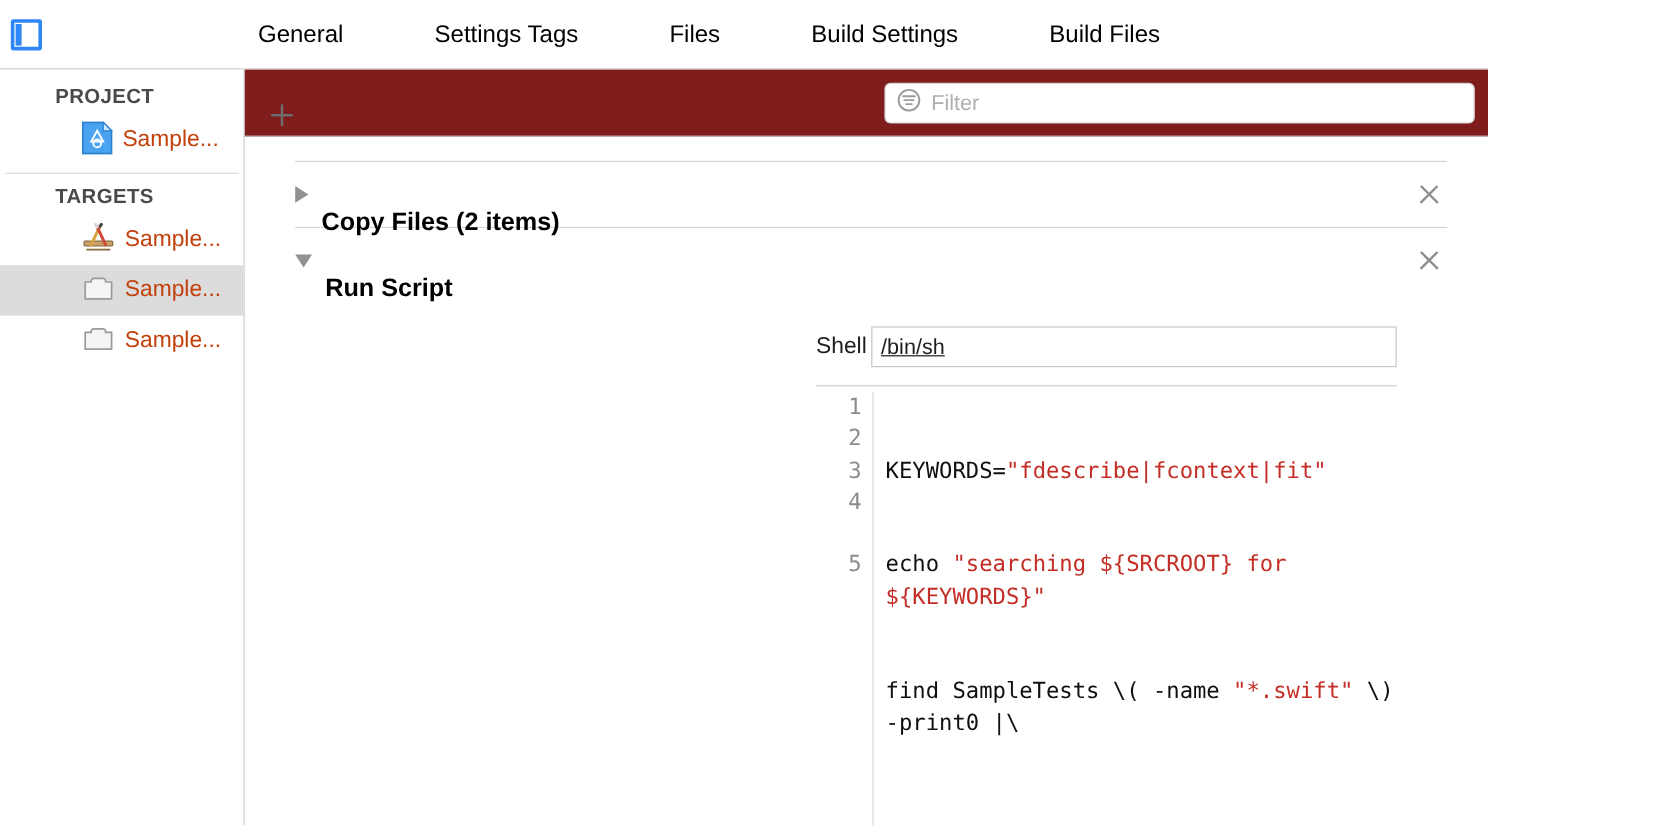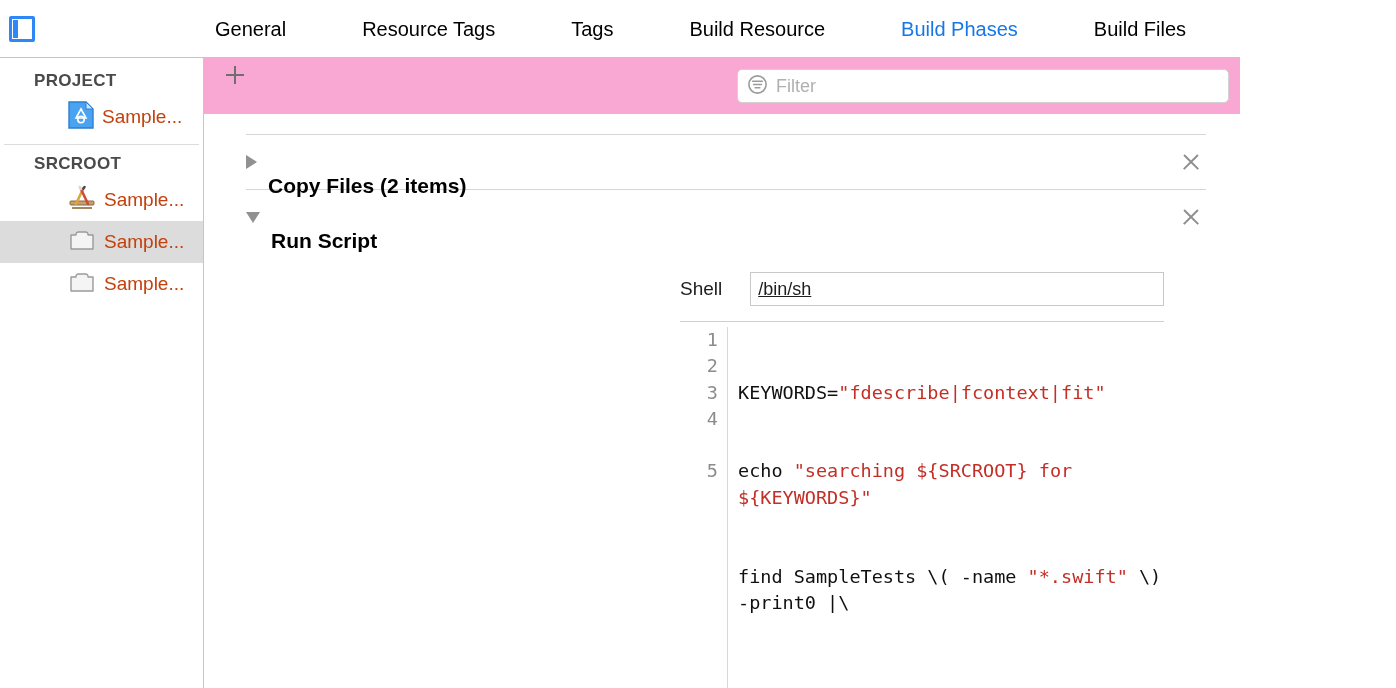--- a/index.html
+++ b/index.html
@@ -86,20 +86,21 @@
     padding-top: 8px;
     position: relative;
   }
 
   .sb-group-title {
     font-size: 17px;
     font-weight: bold;
     color: #4a4a4a;
     letter-spacing: 0.3px;
     padding: 5px 0 5px 34px;
+    margin-left: 12px;
   }
 
   .sb-divider {
     height: 1px;
     background: #dcdcdc;
     margin: 6px 4px 4px 4px;
   }
 
   .sb-row {
     display: flex;
@@ -127,23 +128,23 @@
     display: flex;
     flex-direction: column;
     background: #ffffff;
     position: relative;
   }
 
   .toolbar {
     height: 56px;
     min-height: 56px;
     display: flex;
-    align-items: flex-start;
+    align-items: flex-end;
     border-bottom: 1px solid #c6c6c6;
-    background: #f9a8d4;
+    background: #7f1d1d;
     position: relative;
   }
 
   .plus-btn {
     width: 34px;
     height: 34px;
     margin-left: 14px;
     position: relative;
     cursor: default;
     flex: 0 0 auto;
@@ -254,21 +255,21 @@
   .shell-row {
     display: flex;
     align-items: center;
     margin-top: 28px;
     padding-left: 476px;
     padding-right: 76px;
   }
   .shell-label {
     font-size: 19px;
     color: #1d1d1d;
-    margin-right: 28px;
+    margin-right: 4px;
     white-space: nowrap;
   }
   .shell-input {
     flex: 1;
     height: 34px;
     border: 1px solid #c8c8c8;
     background: #ffffff;
     font-size: 18px;
     color: #1d1d1d;
     font-family: "Liberation Sans", sans-serif;
@@ -313,24 +314,23 @@
 </style>
 </head>
 <body>
 
 <div id="app">
 
   <div class="tabbar">
     <div class="sidebar-toggle"></div>
     <div class="tabs">
       <div class="tab">General</div>
-      <div class="tab">Resource Tags</div>
-      <div class="tab">Tags</div>
-      <div class="tab">Build Resource</div>
-      <div class="tab active">Build Phases</div>
+      <div class="tab">Settings Tags</div>
+      <div class="tab">Files</div>
+      <div class="tab">Build Settings</div>
       <div class="tab">Build Files</div>
     </div>
   </div>
 
   <div class="body">
 
     <div class="sidebar">
 
       <div class="sb-group-title">PROJECT</div>
 
@@ -341,21 +341,21 @@
             <path d="M18 1 l7 7 h-7 z" fill="#cfe6fb" stroke="#2b7fd0" stroke-width="1"></path>
             <path d="M13 8 l5 9 h-10 z" fill="none" stroke="#ffffff" stroke-width="1.6"></path>
             <circle cx="13" cy="18.5" r="3.2" fill="none" stroke="#ffffff" stroke-width="1.6"></circle>
           </svg>
         </span>
         <span class="sb-label">Sample...</span>
       </div>
 
       <div class="sb-divider"></div>
 
-      <div class="sb-group-title">SRCROOT</div>
+      <div class="sb-group-title">TARGETS</div>
 
       <div class="sb-row">
         <span class="ic">
           <svg width="28" height="28" viewBox="0 0 28 28">
             <rect x="2" y="17" width="24" height="4" rx="1" fill="#c8a06a" stroke="#8a6a3e" stroke-width="1"></rect>
             <path d="M8 20 L15 5" stroke="#d9a441" stroke-width="2.6" stroke-linecap="round"></path>
             <path d="M15 5 L16.5 3" stroke="#4a4a4a" stroke-width="2.6" stroke-linecap="round"></path>
             <path d="M20 20 L13 5" stroke="#cf4b3a" stroke-width="2.6" stroke-linecap="round"></path>
             <path d="M13 5 L11.6 3" stroke="#d8d8d8" stroke-width="2.6" stroke-linecap="round"></path>
             <path d="M4 24 L24 24" stroke="#8a6a3e" stroke-width="1.6"></path>

